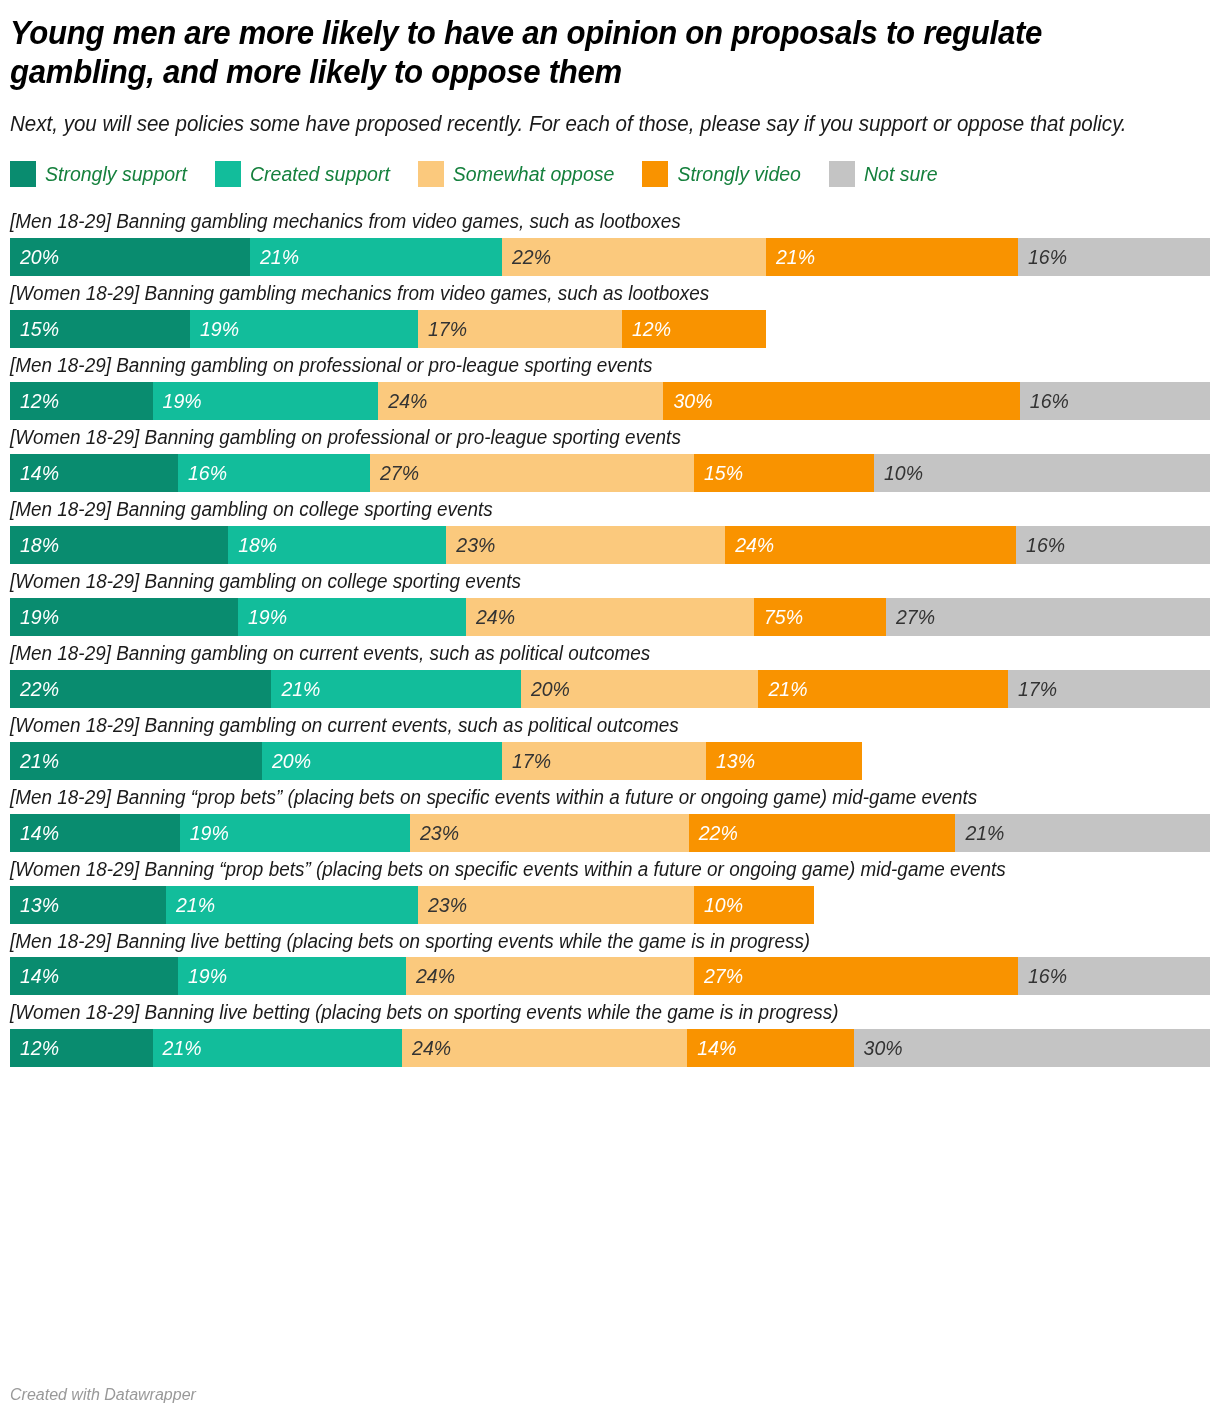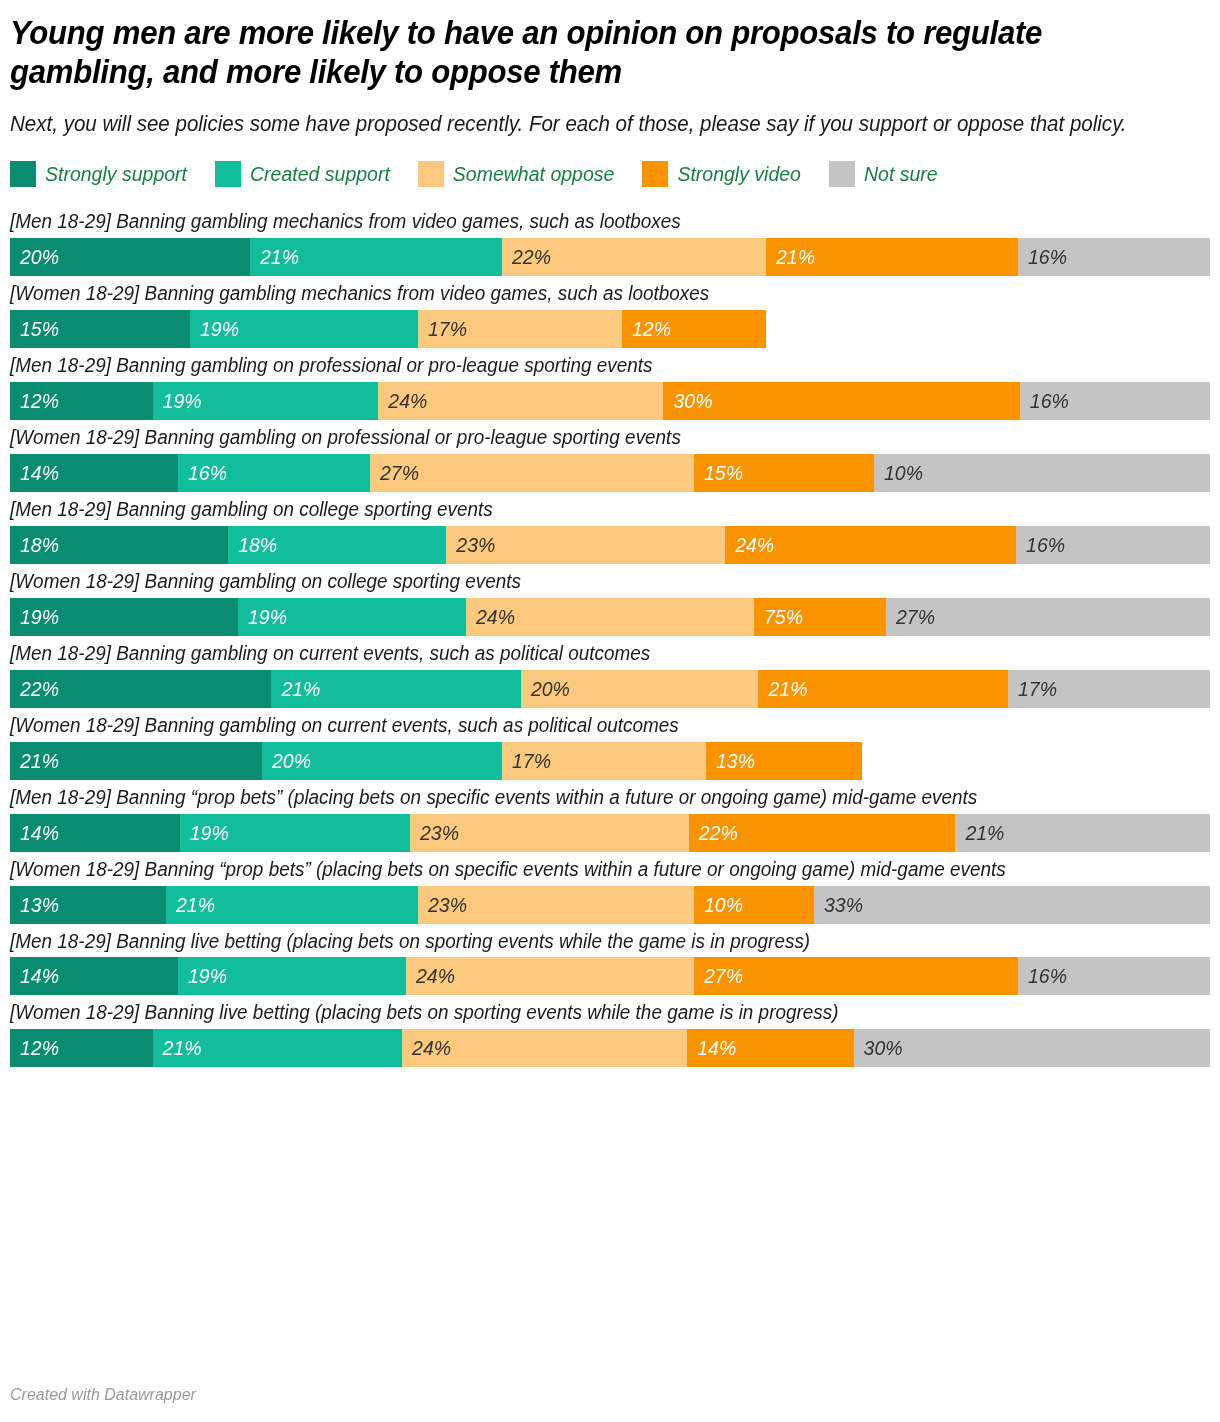--- a/index.html
+++ b/index.html
@@ -230,21 +230,20 @@
           <div class="seg dark-text" style="background: rgb(196, 196, 196); width: 21.2121%;">21%</div>
         </div>
       </div>
       <div class="bar-group">
         <div class="bar-label">[Women 18-29] Banning “prop bets” (placing bets on specific events within a future or ongoing game) mid-game events</div>
         <div class="bar">
           <div class="seg light-text" style="background: rgb(9, 140, 111); width: 13%;">13%</div>
           <div class="seg light-text" style="background: rgb(18, 189, 155); width: 21%;">21%</div>
           <div class="seg dark-text" style="background: rgb(251, 201, 125); width: 23%;">23%</div>
           <div class="seg light-text" style="background: rgb(249, 147, 0); width: 10%;">10%</div>
-          <div class="seg dark-text" style="background: rgb(196, 196, 196); width: 33%;">33%</div>
         </div>
       </div>
       <div class="bar-group">
         <div class="bar-label">[Men 18-29] Banning live betting (placing bets on sporting events while the game is in progress)</div>
         <div class="bar">
           <div class="seg light-text" style="background: rgb(9, 140, 111); width: 14%;">14%</div>
           <div class="seg light-text" style="background: rgb(18, 189, 155); width: 19%;">19%</div>
           <div class="seg dark-text" style="background: rgb(251, 201, 125); width: 24%;">24%</div>
           <div class="seg light-text" style="background: rgb(249, 147, 0); width: 27%;">27%</div>
           <div class="seg dark-text" style="background: rgb(196, 196, 196); width: 16%;">16%</div>

